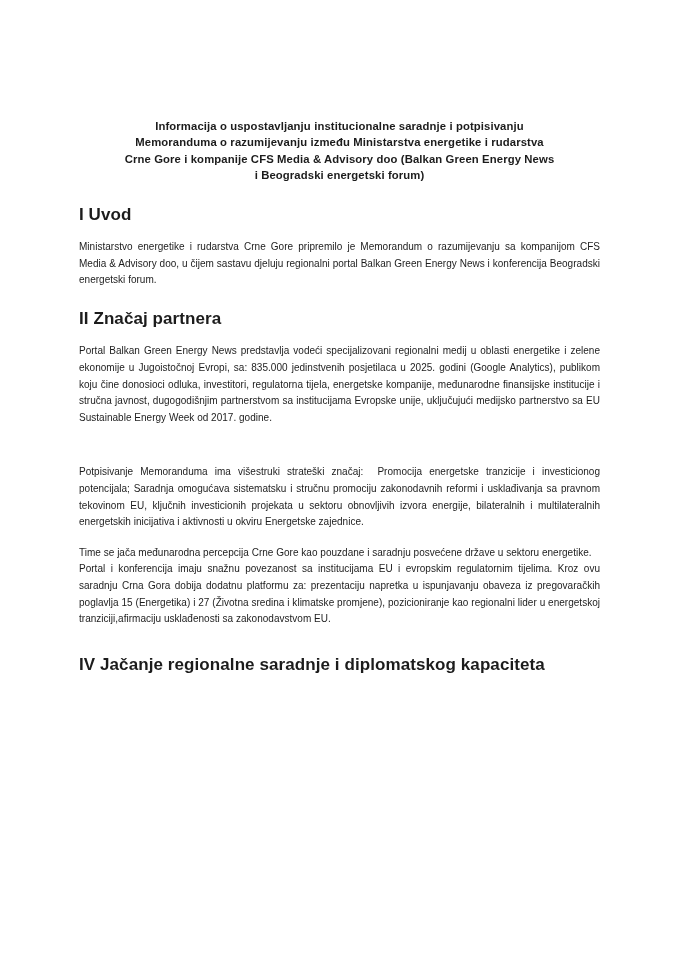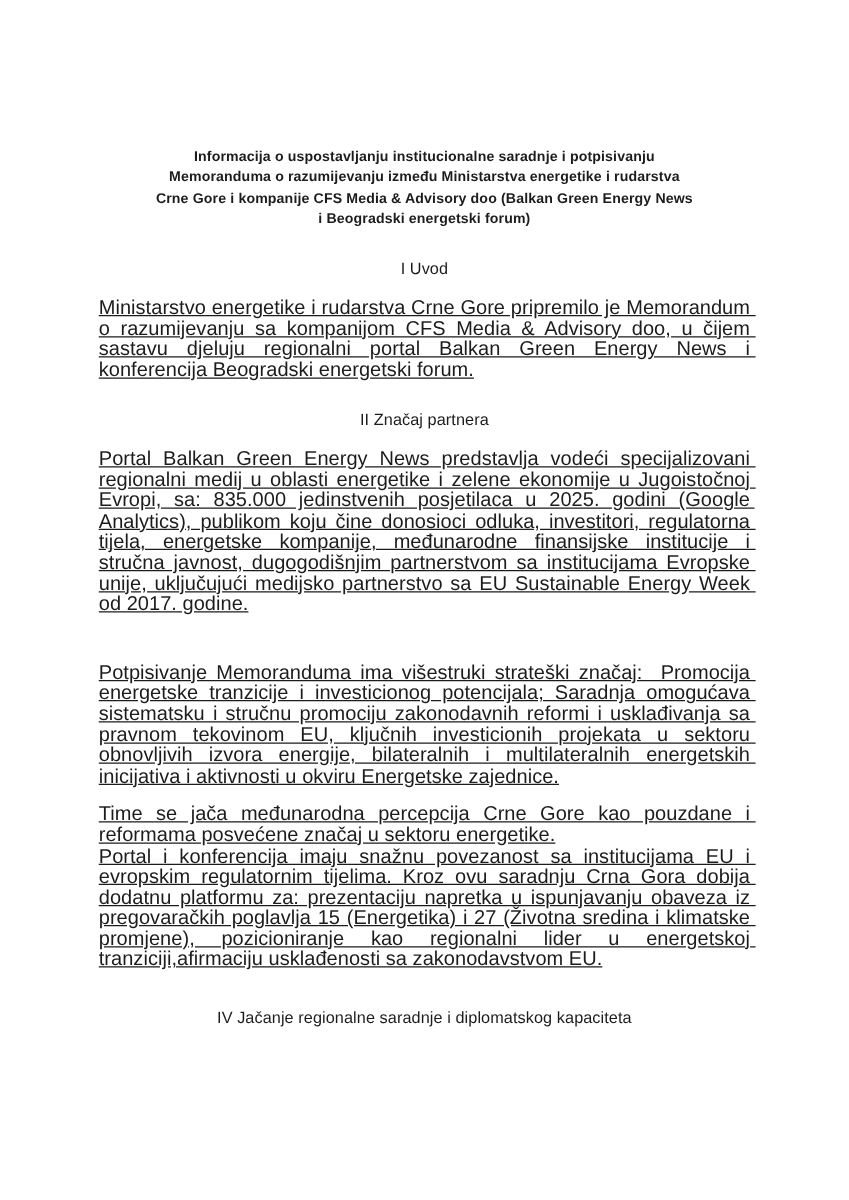--- a/index.html
+++ b/index.html
@@ -35,36 +35,35 @@
     line-height: 16.4px;
     text-align: center;
     margin: 0 0 0 0;
     letter-spacing: 0.01em;
   }
   .doc-title .tline {
     display: block;
     white-space: nowrap;
   }
   .section-heading {
-    font-size: 13px;
-    font-weight: normal;
+    font-size: 17px;
+    font-weight: bold;
     line-height: 16.5px;
     margin: 0;
-    text-align: center;
+    text-align: left;
     letter-spacing: 0.005em;
   }
   .body-par {
-    font-size: 16px;
+    font-size: 10px;
     line-height: 16.6px;
     margin: 0;
     text-align: justify;
     text-justify: inter-word;
     letter-spacing: 0.002em;
     white-space: pre-wrap;
-    text-decoration: underline;
   }
   .gap-sm { height: 8px; }
   .gap-md { height: 14px; }
   .gap-lg { height: 16px; }
   .gap-xl { height: 21px; }
   .gap-heading-top { height: 22px; }
   .gap-title-bottom { height: 23px; }
 </style>
 </head>
 <body>
@@ -89,21 +88,21 @@
 
     <h2 class="section-heading">II Značaj partnera</h2>
     <div class="gap-lg"></div>
     <p class="body-par">Portal Balkan Green Energy News predstavlja vodeći specijalizovani regionalni medij u oblasti energetike i zelene ekonomije u Jugoistočnoj Evropi, sa: 835.000 jedinstvenih posjetilaca u 2025. godini (Google Analytics), publikom koju čine donosioci odluka, investitori, regulatorna tijela, energetske kompanije, međunarodne finansijske institucije i stručna javnost, dugogodišnjim partnerstvom sa institucijama Evropske unije, uključujući medijsko partnerstvo sa EU Sustainable Energy Week od 2017. godine.</p>
 
     <div class="gap-heading-top"></div>
 
     <div class="gap-lg"></div>
     <p class="body-par">Potpisivanje Memoranduma ima višestruki strateški značaj:  Promocija energetske tranzicije i investicionog potencijala; Saradnja omogućava sistematsku i stručnu promociju zakonodavnih reformi i usklađivanja sa pravnom tekovinom EU, ključnih investicionih projekata u sektoru obnovljivih izvora energije, bilateralnih i multilateralnih energetskih inicijativa i aktivnosti u okviru Energetske zajednice.</p>
     <div class="gap-md"></div>
-    <p class="body-par">Time se jača međunarodna percepcija Crne Gore kao pouzdane i reformama posvećene značaj u sektoru energetike.</p>
+    <p class="body-par">Time se jača međunarodna percepcija Crne Gore kao pouzdane i saradnju posvećene države u sektoru energetike.</p>
     <p class="body-par">Portal i konferencija imaju snažnu povezanost sa institucijama EU i evropskim regulatornim tijelima. Kroz ovu saradnju Crna Gora dobija dodatnu platformu za: prezentaciju napretka u ispunjavanju obaveza iz pregovaračkih poglavlja 15 (Energetika) i 27 (Životna sredina i klimatske promjene), pozicioniranje kao regionalni lider u energetskoj tranziciji,afirmaciju usklađenosti sa zakonodavstvom EU.</p>
 
     <div class="gap-xl"></div>
     <div class="gap-sm"></div>
 
     <h2 class="section-heading">IV Jačanje regionalne saradnje i diplomatskog kapaciteta</h2>
 
   </div>
 </div>
 

